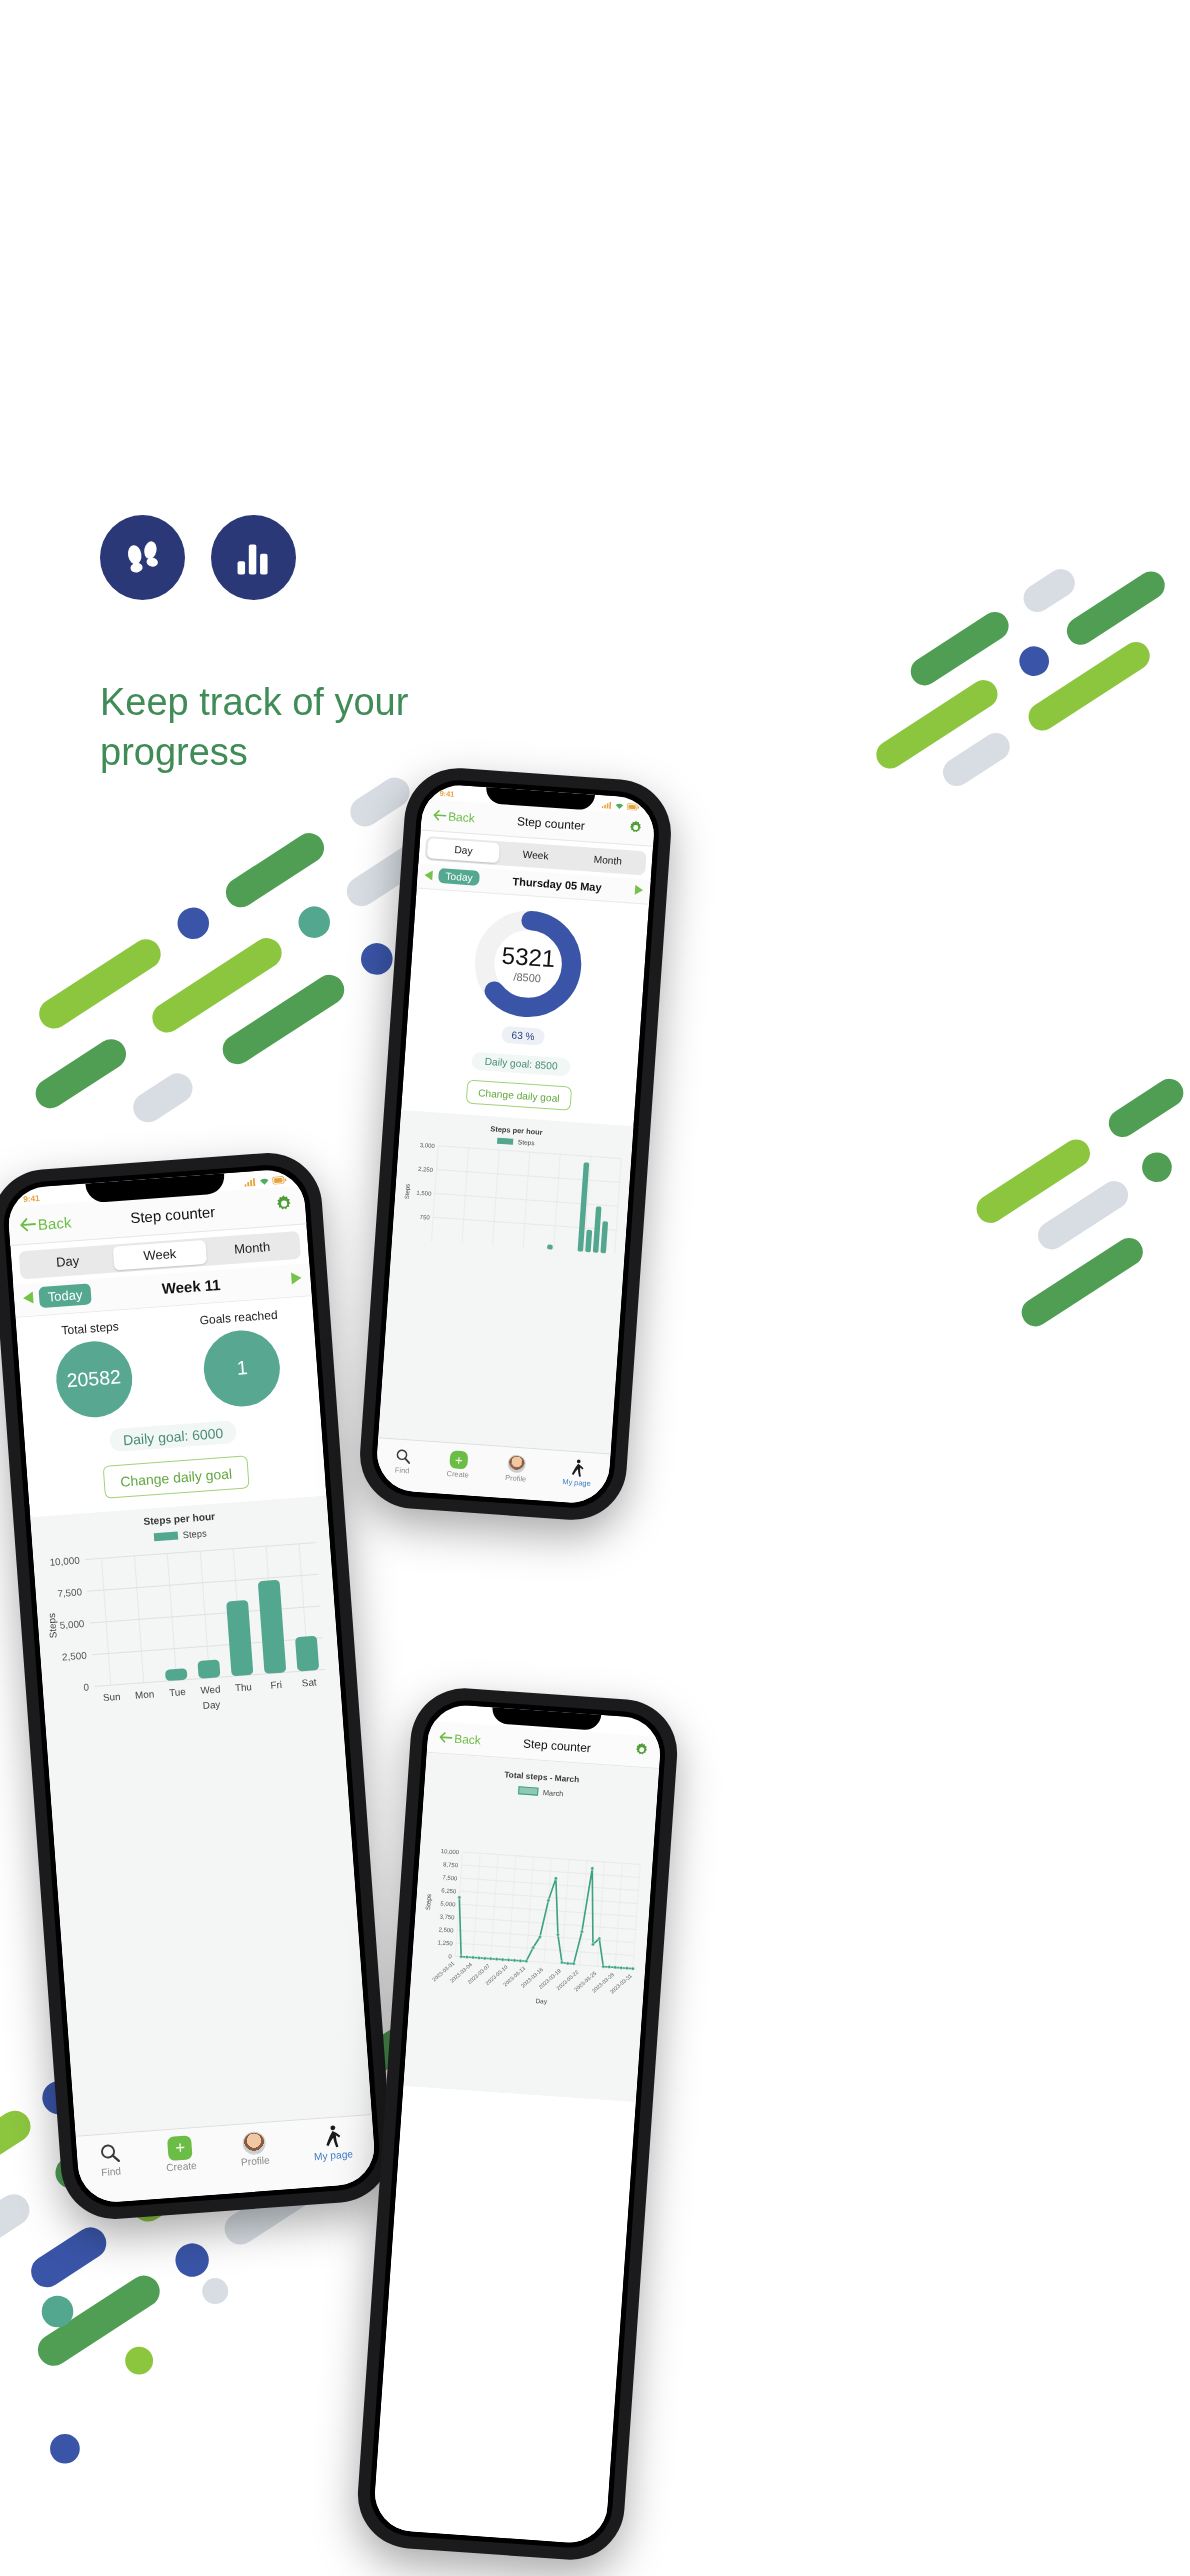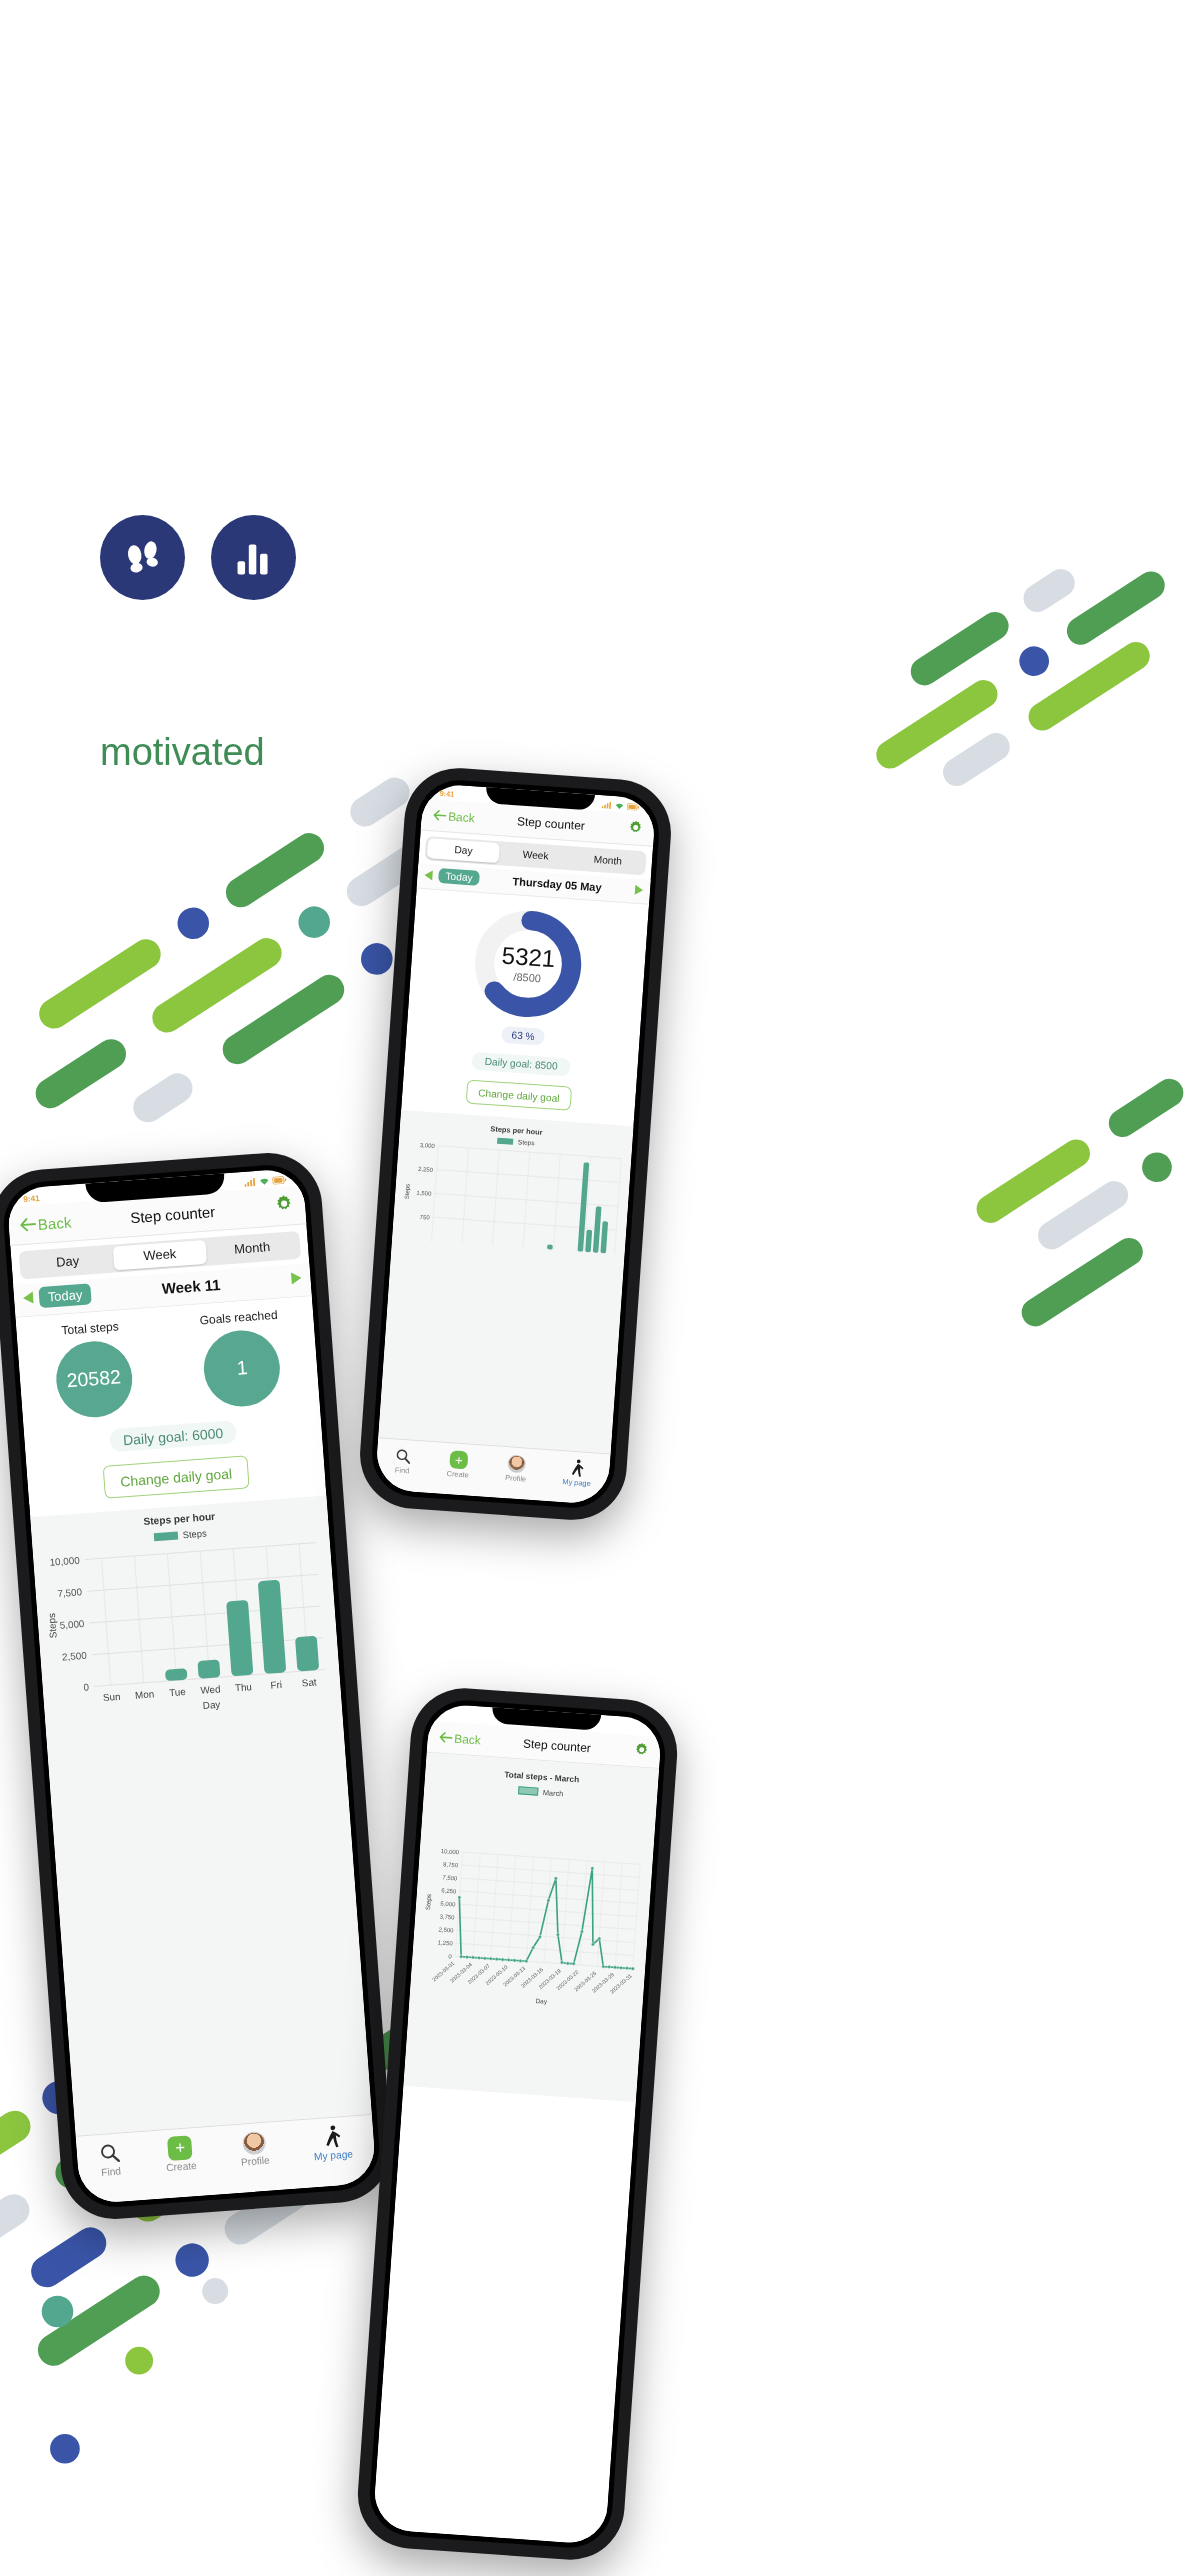--- a/index.html
+++ b/index.html
@@ -327,22 +327,22 @@
       <g fill="#ffffff">
         <rect x="7" y="28" width="8" height="14" rx="2"></rect>
         <rect x="19" y="10" width="8" height="32" rx="2"></rect>
         <rect x="31" y="20" width="8" height="22" rx="2"></rect>
       </g>
     </svg>
   </div>
 </div>
 
 <div class="subtitle">
-  <br>
-  <span>motivated</span>
+  <span>Keep track of your</span><br>
+  <span>progress</span>
 </div>
 
 <div class="phone" id="phone-week">
   <div class="bezel">
     <div class="screen">
       <div class="notch" style="width:139px;height:20.4px;"></div>
       <div class="app">
 
         <div class="statusbar" style="height:18.5px;">
           <span>9:41</span>

